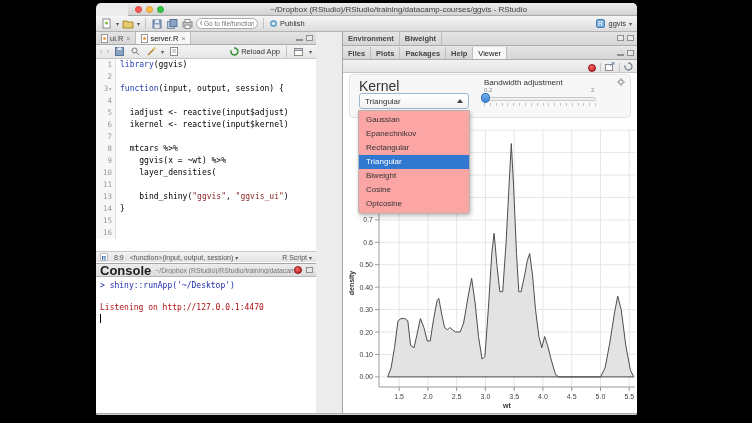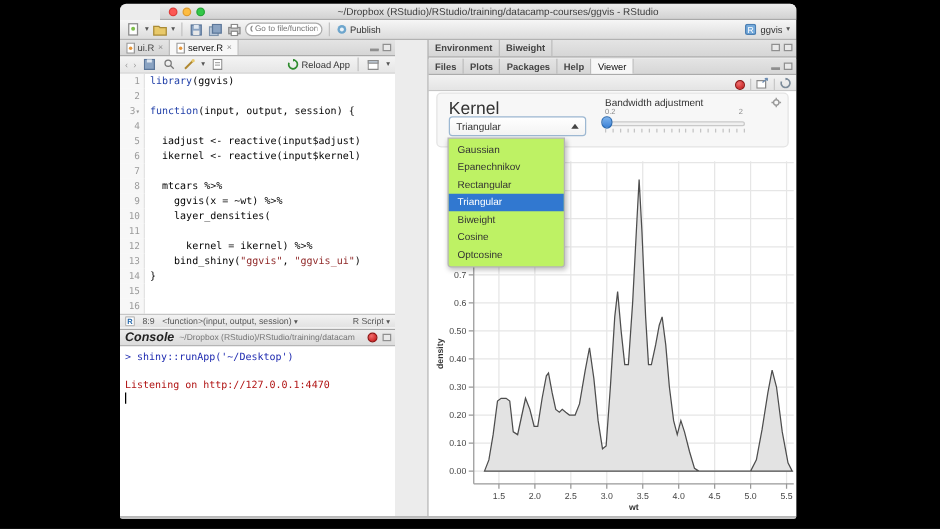--- a/index.html
+++ b/index.html
@@ -60,21 +60,21 @@
                 background:linear-gradient(#f2f2f2,#e2e2e2); border-top:1px solid #c6c6c6;
                 display:flex; align-items:center; font-size:7px; color:#555; padding:0 4px; gap:6px; }
   #src-status .right { margin-left:auto; }
   .r-badge { width:8px; height:8px; background:#fff; border:1px solid #bbb; border-radius:1px;
              color:#2266aa; font-size:6px; text-align:center; line-height:8px; font-weight:bold; }
   
   #console-pane { position:absolute; left:0; top:231px; right:0; bottom:0; background:#fff;
                   border-top:1px solid #a6a6a6; }
   #console-header { height:13px; background:linear-gradient(#ececec,#dcdcdc); border-bottom:1px solid #b5b5b5;
                     display:flex; align-items:center; padding:0 4px; gap:4px; position:relative; }
-  #console-title { font-weight:bold; font-size:10px; color:#222;font-style:italic; }
+  #console-title { font-weight:bold; font-size:13px; color:#222; }
   #console-path { font-size:6.8px; color:#777; white-space:nowrap; overflow:hidden; max-width:150px; }
   #console-icons { position:absolute; right:3px; top:2px; display:flex; gap:4px; align-items:center; }
   .stop-dot { width:8px; height:8px; border-radius:50%; background:radial-gradient(circle at 35% 30%,#f26d6d,#c11212);
               border:1px solid #8e0f0f; }
   #console-body { padding:3px 4px; font-family:"DejaVu Sans Mono","Liberation Mono",monospace; font-size:8px; }
   .con-line { height:11px; line-height:11px; white-space:pre; }
   .con-input { color:#1f2bb0; } .con-message { color:#b01212; }
   #console-cursor { width:1px; height:9px; background:#000; margin-top:1px; }
   
   #env-bar { height:14px; background:linear-gradient(#e4e4e4,#d6d6d6); border-bottom:1px solid #ababab;
@@ -99,21 +99,21 @@
   #slider-max { position:absolute; left:248px; top:14px; font-size:6px; color:#888; }
   #slider-track { position:absolute; left:141px; top:24px; width:112px; height:4px; background:#f0f0f0;
                   border:1px solid #c9c9c9; border-radius:2px; }
   #slider-handle { position:absolute; left:138px; top:20px; width:9px; height:10px;
                    background:linear-gradient(#7ab2ee,#3d82d6); border:1px solid #2d6cb2;
                    border-radius:45% 45% 50% 50%; }
   #slider-ticks { position:absolute; left:141px; top:30px; width:112px; height:4px; }
   #slider-ticks span { position:absolute; top:0; width:1px; height:3px; background:#c4c4c4; }
   .gear { position:absolute; right:5px; top:3px; }
   
-  #kernel-dropdown { position:absolute; left:15px; top:37px; width:94px; background:#bef264;
+  #kernel-dropdown { position:absolute; left:15px; top:37px; width:112px; background:#fca5a5;
                      border:1px solid #b5b5b5; border-radius:0 0 3px 3px; box-shadow:1px 2px 4px rgba(0,0,0,.25);
                      z-index:10; padding:2px 0; }
   .dd-item { height:14px; line-height:14px; padding-left:7px; font-size:8px; color:#333; }
   .dd-item.sel { background:#3178d0; color:#fff; }
   
   #plot-svg { position:absolute; left:2px; top:46px; }
 </style>
 </head>
 <body>
 
@@ -261,21 +261,20 @@
           <div class="code-row"><span class="gutter">2</span><span class="codetext"></span></div>
           <div class="code-row"><span class="gutter">3<span class="fold">▾</span></span><span class="codetext"><span class="kw">function</span><span class="txt">(input, output, session) {</span></span></div>
           <div class="code-row"><span class="gutter">4</span><span class="codetext"></span></div>
           <div class="code-row"><span class="gutter">5</span><span class="codetext"><span class="txt">  iadjust &lt;- reactive(input$adjust)</span></span></div>
           <div class="code-row"><span class="gutter">6</span><span class="codetext"><span class="txt">  ikernel &lt;- reactive(input$kernel)</span></span></div>
           <div class="code-row"><span class="gutter">7</span><span class="codetext"></span></div>
           <div class="code-row"><span class="gutter">8</span><span class="codetext"><span class="txt">  mtcars %&gt;%</span></span></div>
           <div class="code-row"><span class="gutter">9</span><span class="codetext"><span class="txt">    ggvis(x = ~wt) %&gt;%</span></span></div>
           <div class="code-row"><span class="gutter">10</span><span class="codetext"><span class="txt">    layer_densities(</span></span></div>
           <div class="code-row"><span class="gutter">11</span></div>
-          <div class="code-row"><span class="gutter">12</span><span class="codetext"><span class="txt">      kernel = ikernel) %&gt;%</span></span></div>
           <div class="code-row"><span class="gutter">13</span><span class="codetext"><span class="txt">    bind_shiny(</span><span class="str">"ggvis"</span><span class="txt">, </span><span class="str">"ggvis_ui"</span><span class="txt">)</span></span></div>
           <div class="code-row"><span class="gutter">14</span><span class="codetext"><span class="txt">}</span></span></div>
           <div class="code-row"><span class="gutter">15</span><span class="codetext"></span></div>
           <div class="code-row"><span class="gutter">16</span><span class="codetext"></span></div>
         </div>
       <div id="src-status">
         <span class="r-badge">R</span>
         <span>8:9</span>
         <span><span>&lt;function&gt;(input, output, session)</span> <span class="caret">▾</span></span>
         <span class="right"><span>R Script</span> <span class="caret">▾</span></span>

